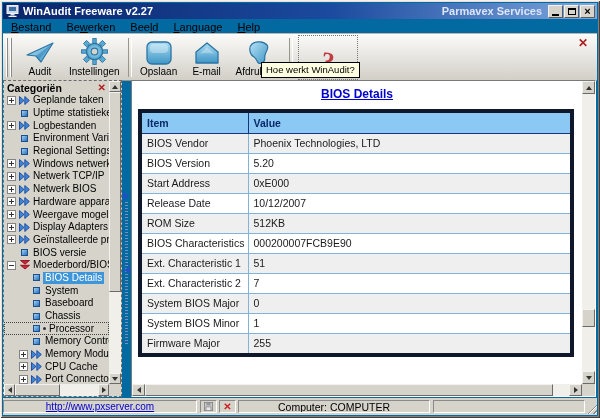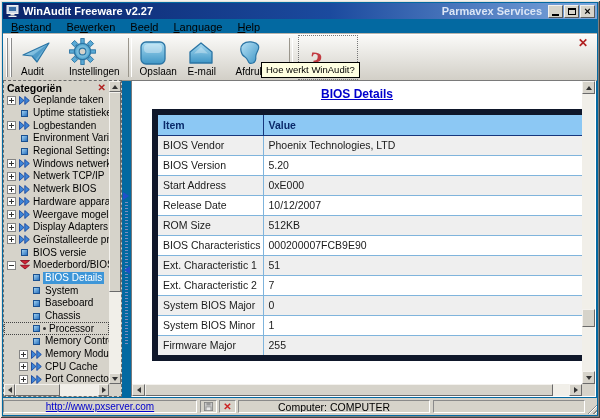--- a/index.html
+++ b/index.html
@@ -26,21 +26,21 @@
     gap:15px;padding-left:8px;font-size:11px;color:#000;border-bottom:1px solid #b8b4ac;}
   .menu-item{white-space:nowrap;cursor:default;}
   .menu-item u{text-decoration:underline;}
 
   
   #toolbar{position:absolute;left:3px;top:34px;right:3px;height:45px;
     background:linear-gradient(#fafaf8,#d2cfc7);border-top:1px solid #fff;border-bottom:1px solid #969288;}
   #toolbar-grip{position:absolute;left:3px;top:3px;bottom:3px;width:7px;
     background:linear-gradient(90deg,#fff 0 1px,#8a8a8a 1px 2px,transparent 2px 4px,#fff 4px 5px,#8a8a8a 5px 6px,transparent 6px);}
   #toolbar-buttons{position:absolute;left:13px;top:0;bottom:0;display:flex;align-items:stretch;}
-  .tbb{display:flex;flex-direction:column;align-items:flex-start;justify-content:flex-end;padding:2px 5px 3px 5px;min-width:38px;cursor:pointer;}
+  .tbb{display:flex;flex-direction:column;align-items:center;justify-content:flex-end;padding:2px 5px 3px 5px;min-width:38px;cursor:pointer;}
   .tbb .tb-icon{height:27px;display:flex;align-items:flex-end;justify-content:center;}
   .tbb .tb-label{font-size:10px;color:#000;margin-top:1px;white-space:nowrap;}
   .tb-sep{width:2px;margin:3px 3px;border-left:1px solid #9a968c;border-right:1px solid #ffffff;}
   .tbb.help-focus{border:1px dotted #777;margin-left:2px;padding:2px 10px 3px 10px;}
   .help-q{font-family:"Liberation Serif",serif;font-size:26px;font-weight:bold;color:#c23b42;transform:rotate(10deg);line-height:26px;}
   #toolbar-close{position:absolute;right:9px;top:2px;color:#b02020;font-weight:bold;font-size:12px;line-height:12px;cursor:pointer;}
   #tooltip{position:absolute;left:258px;top:27px;background:#ffffe1;border:1px solid #000;
     font-size:9.5px;padding:1px 4px 2px 4px;white-space:nowrap;z-index:9;color:#000;}
 
   
@@ -81,22 +81,22 @@
     background:repeating-linear-gradient(180deg,#7a8fc0 0 1px,transparent 1px 3px);}
   .split-arr{position:absolute;left:1px;width:0;height:0;border:4px solid transparent;cursor:pointer;}
   #split-arr-top{top:112px;border-left:6px solid #2050c8;border-right:none;}
   #split-arr-bot{top:186px;border-right:6px solid #2050c8;border-left:none;left:2px;}
 
   
   #content{position:absolute;left:131px;top:80px;right:4px;bottom:21px;background:#fff;
     border:1px solid;border-color:#7a7a7a #ffffff #ffffff #7a7a7a;box-sizing:border-box;}
   #content-title{margin-top:6px;text-align:center;font-size:12px;font-weight:bold;color:#0000cc;text-decoration:underline;
     width:calc(100% - 13px);}
-  #bios-table{border-collapse:collapse;table-layout:fixed;width:436px;margin:8px 0 0 20px;
-    border:6px solid #0f172a;padding-left:32px;}
+  #bios-table{border-collapse:collapse;table-layout:fixed;width:436px;margin:8px 0 0 6px;
+    border:4px solid #0f172a;padding-left:32px;}
   #bios-table th{background:#8cc8f4;color:#0a2a6a;font-size:10.5px;font-weight:bold;text-align:left;
     padding:4px 5px;border:1px solid #16367c;line-height:12px;}
   #bios-table td{font-size:10.5px;color:#1a1a1a;padding:3px 5px;border:1px solid #7fb4dc;line-height:13px;
     overflow:hidden;white-space:nowrap;}
   #bios-table tr.alt td{background:#efefef;}
   #main-vscroll{position:absolute;top:0;right:0;bottom:12px;width:13px;background:#f1efe9;}
   #main-hscroll{position:absolute;left:0;right:13px;bottom:0;height:12px;background:#f1efe9;}
   #main-corner{position:absolute;right:0;bottom:0;width:13px;height:12px;background:#d6d3ca;}
 
   

